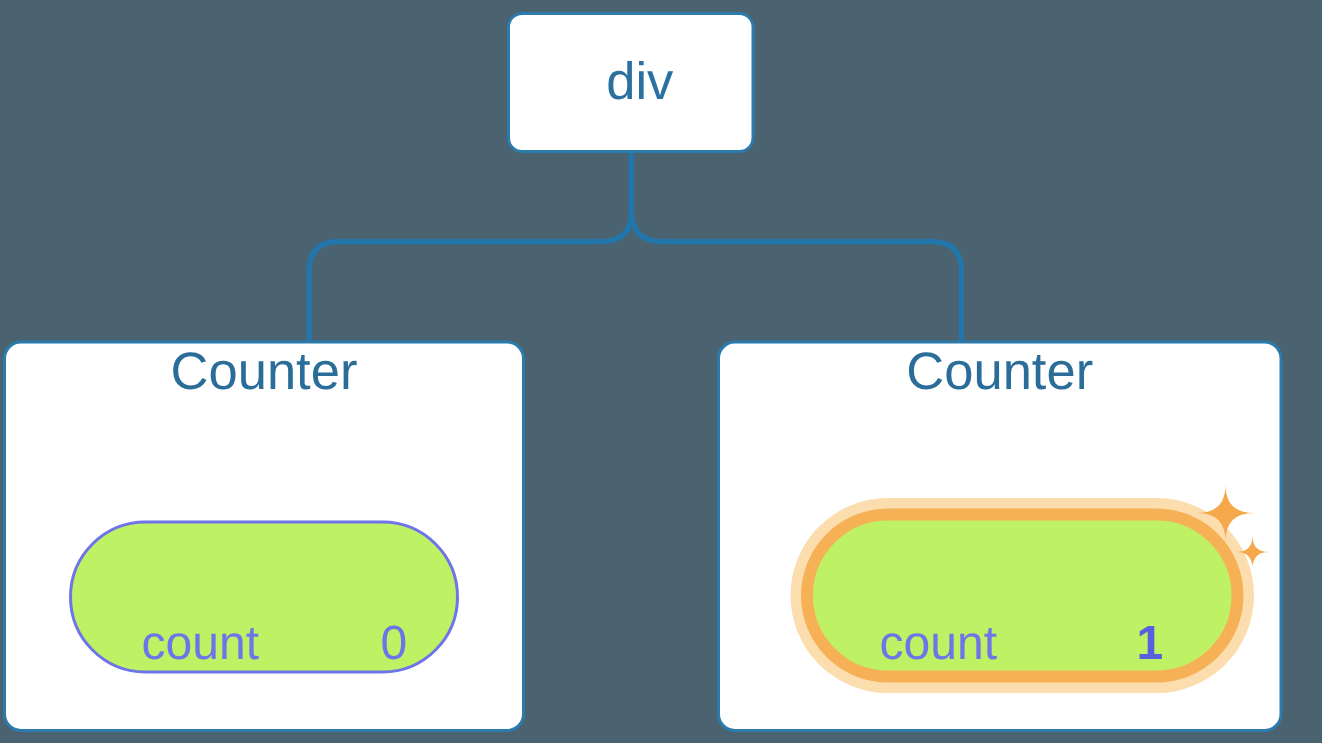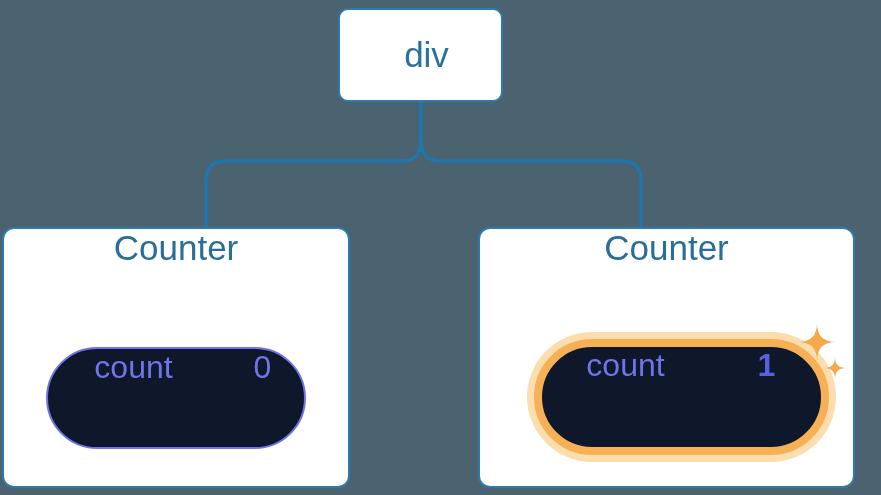--- a/index.html
+++ b/index.html
@@ -56,23 +56,23 @@
   .card-title{
     text-align:center;
     font-size:35px;
     font-weight:500;
     color:var(--title-text);
     line-height:38px;
   }
   .state-pill{
     position:absolute;
     display:flex;
-    align-items:flex-start;
+    align-items:flex-end;
     border-radius:999px;
-    background:#0f172a;
+    background:#bef264;
   }
   .pill-plain{
     left:42px;top:118px;
     width:260px;height:102px;
     border:2px solid var(--purple);
   }
   .pill-highlighted{
     left:54px;top:110px;
     width:295px;height:116px;
     border:8px solid var(--orange);

